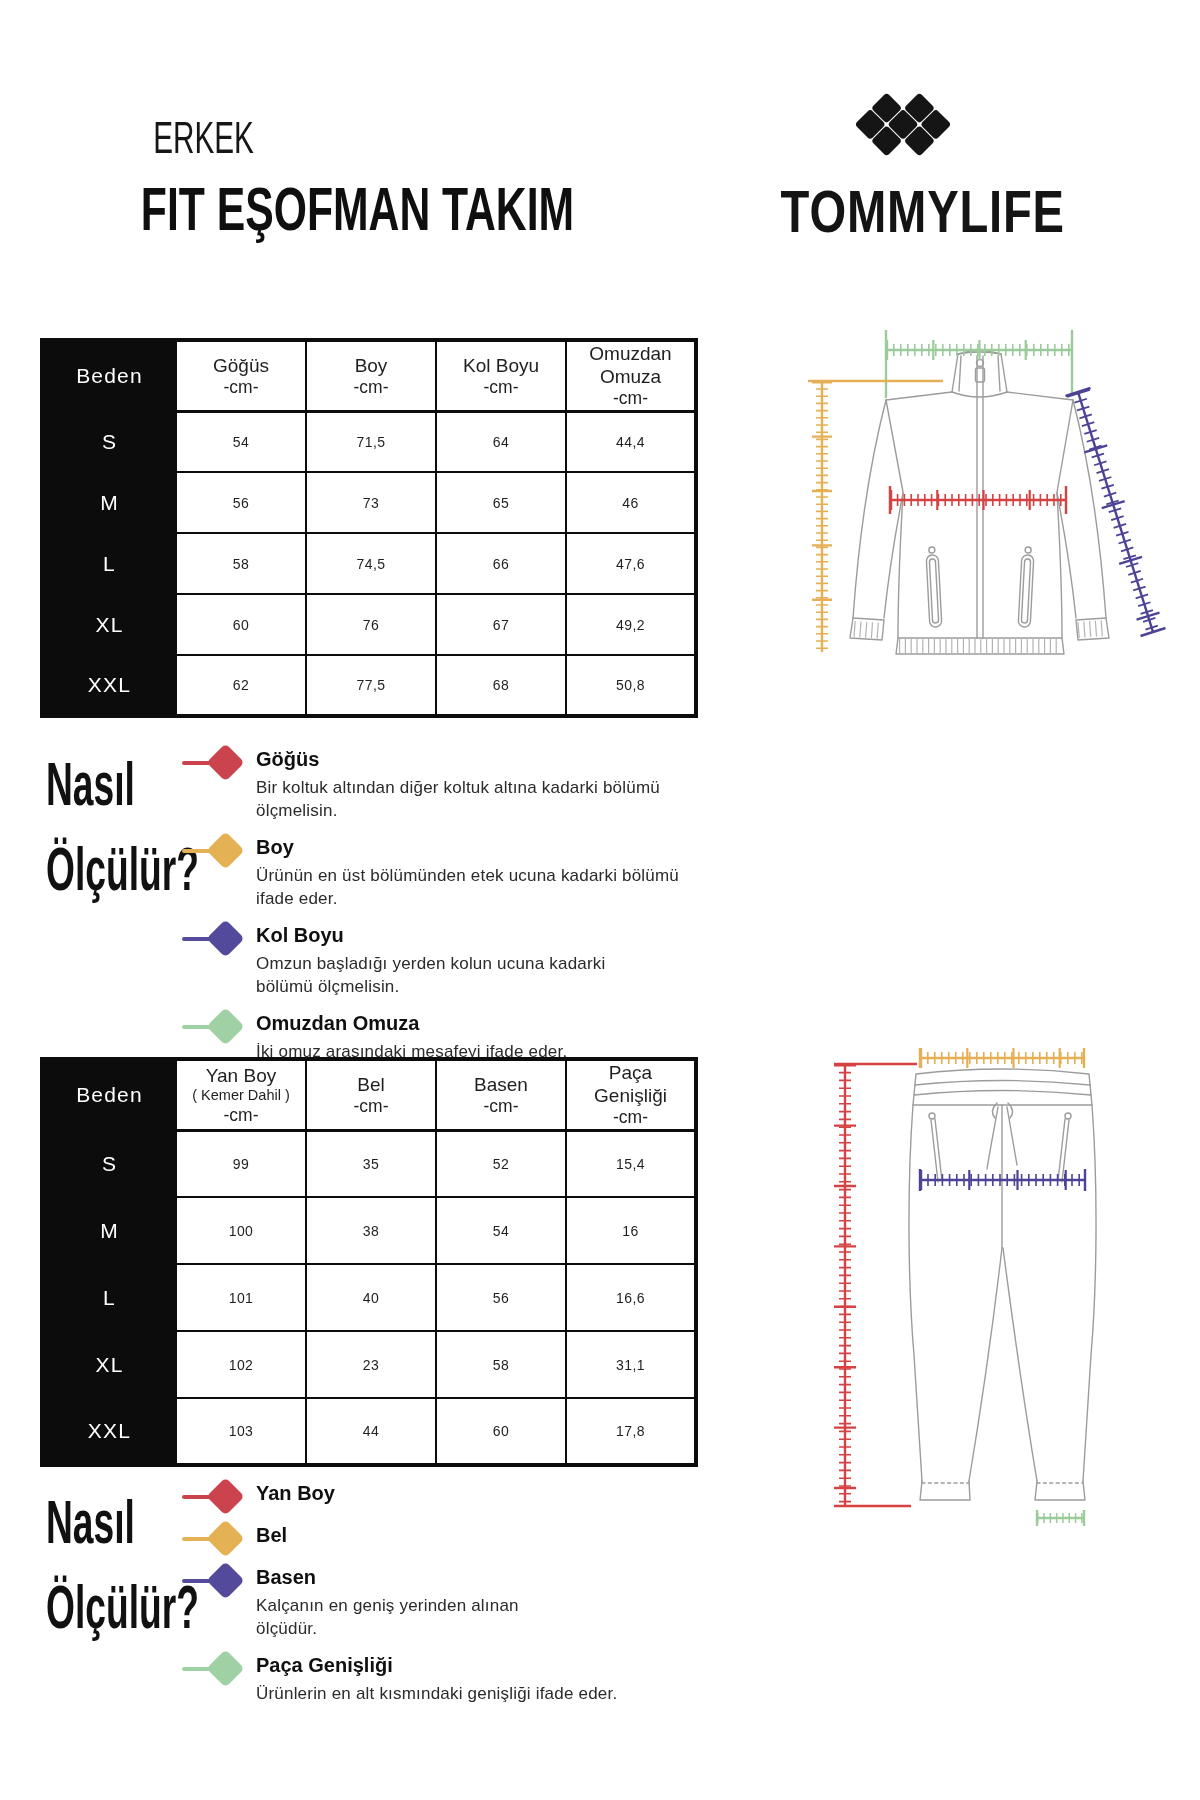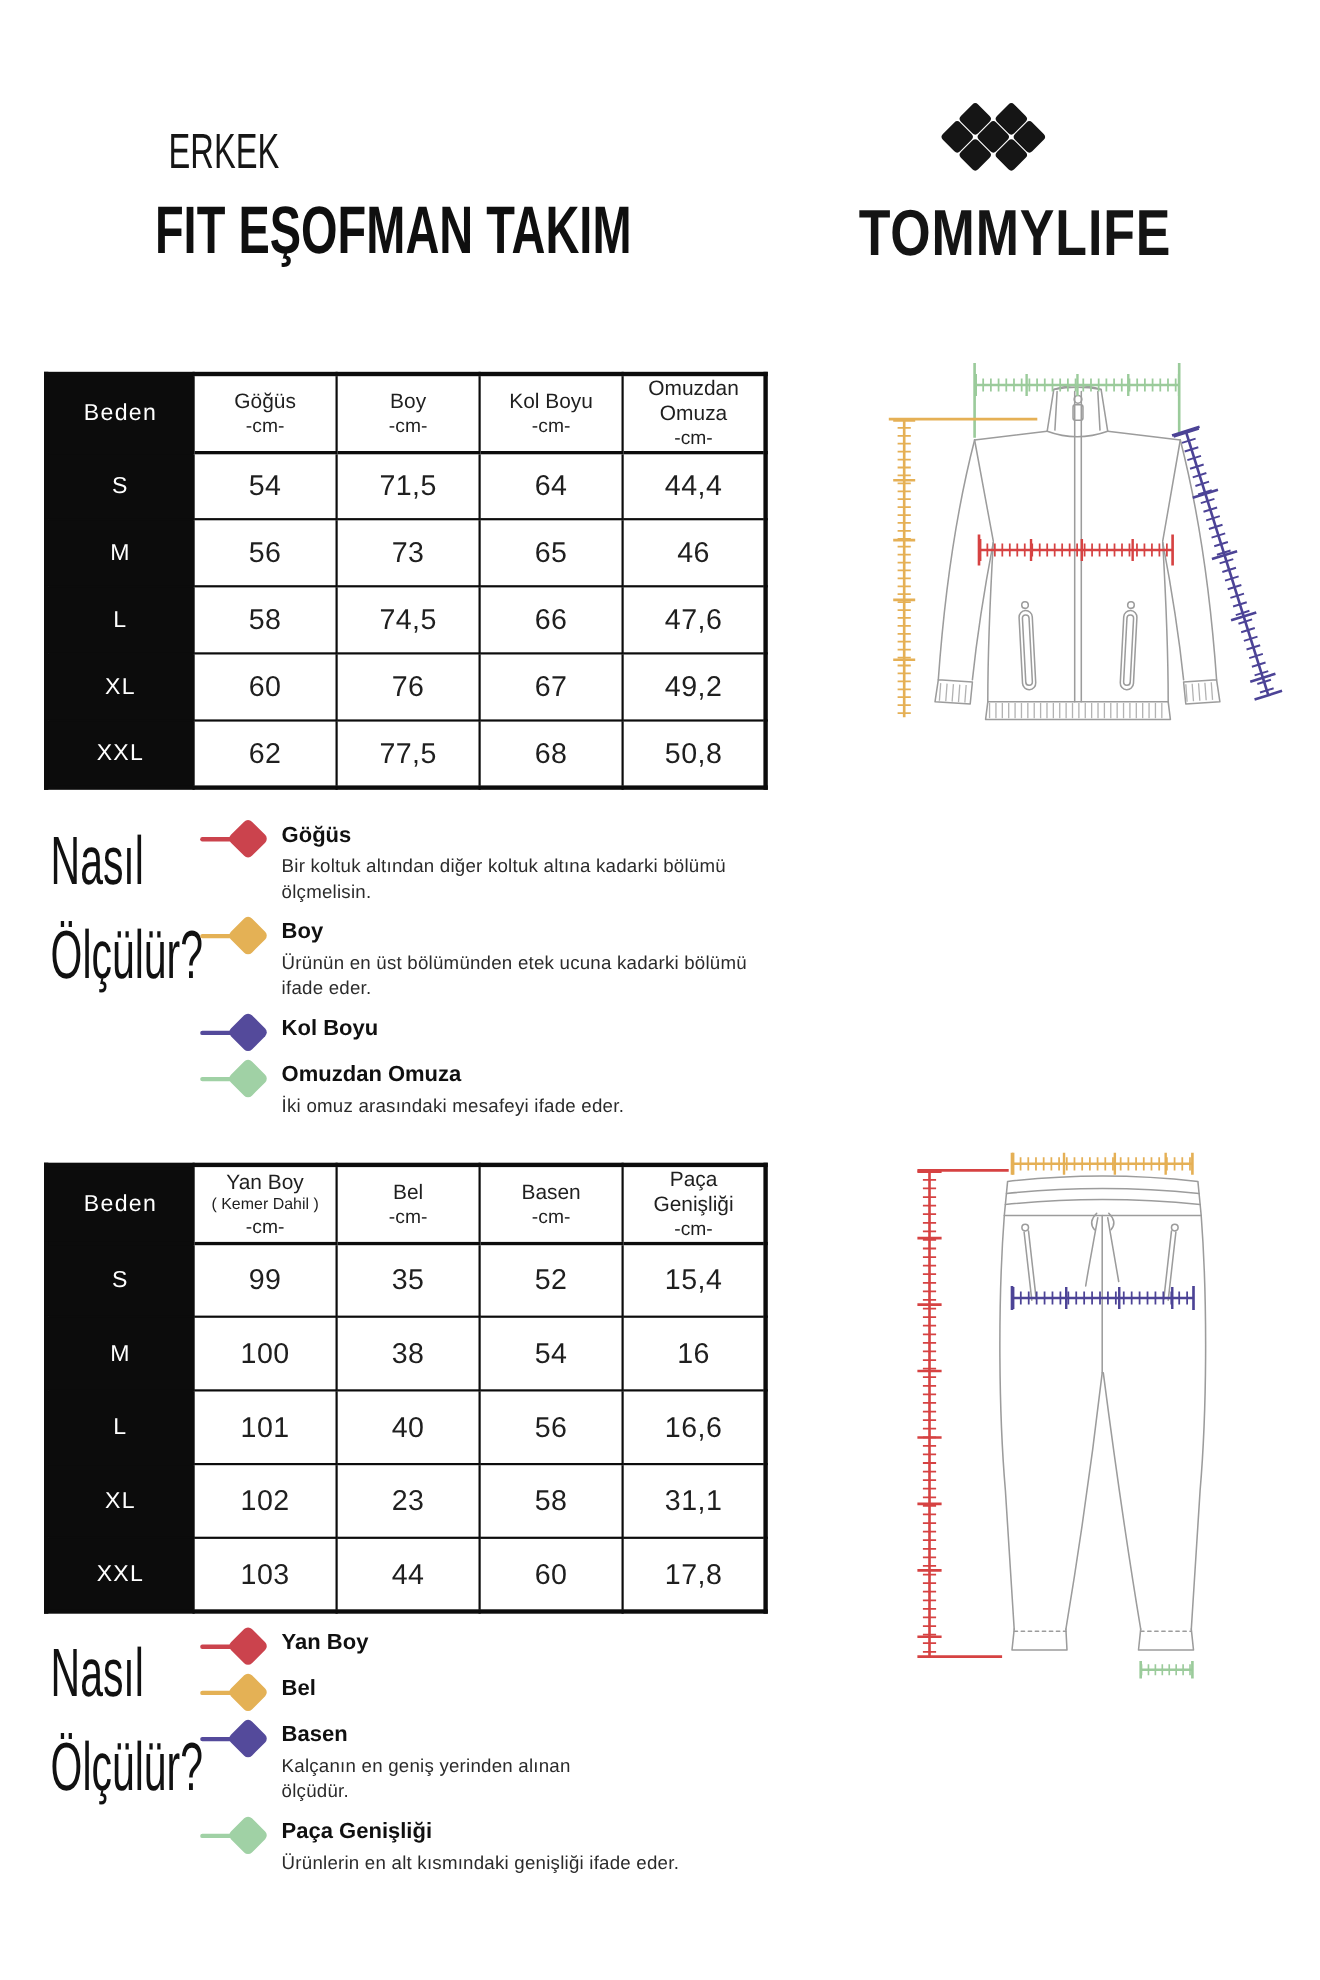--- a/index.html
+++ b/index.html
@@ -18,35 +18,35 @@
   .brand-logo { display:block; margin:0 auto; }
   .brand-name { font-size:59px; font-weight:800; color:#141414; letter-spacing:1px;
                 transform:scaleX(0.80); transform-origin:center; margin-top:6px; }
 
   
   .size-table { position:absolute; border-collapse:collapse; table-layout:fixed; width:654px;
                 background:#fff; border:4px solid #0c0c0c; }
   .size-table th, .size-table td { border:2px solid #0c0c0c; text-align:center; vertical-align:middle;
                 padding:0 4px; font-weight:400; color:#1f1f1f; }
   .size-table thead th { font-size:19px; line-height:1.22; border-bottom-width:3px; }
-  .size-table td { font-size:26px; letter-spacing:0.4px; }
+  .size-table td { font-size:14px; letter-spacing:0.4px; }
   .size-table .size-col { background:#0c0c0c; color:#ffffff; border-color:#0c0c0c; font-size:21px; letter-spacing:1.2px; }
   .col-label, .col-label2, .col-unit, .col-sub { display:block; }
   .col-sub { font-size:14.5px; }
   .col-unit { font-size:17.5px; }
   #size-table-top { left:40px; top:338px; }
   #size-table-top thead tr { height:62px; }
   #size-table-top tbody tr { height:61px; }
   #size-table-bottom { left:40px; top:1057px; }
   #size-table-bottom thead tr { height:66px; }
   #size-table-bottom tbody tr { height:67px; }
 
   
   .howto-heading { position:absolute; left:46px; }
-  .howto-heading .line { display:block; font-size:62px; font-weight:400; color:#111; line-height:1.37; }
+  .howto-heading .line { display:block; font-size:62px; font-weight:700; color:#111; line-height:1.37; }
   .howto-heading .line .cond { transform:scaleX(0.60); }
   #howto-heading-top { top:742px; }
   #howto-heading-bottom { top:1480px; }
 
   
   .legend { position:absolute; left:182px; width:500px; list-style:none; }
   #legend-top { top:748px; }
   #legend-bottom { top:1482px; }
   .legend-item { display:flex; gap:14px; margin-bottom:13px; }
   .legend-marker { position:relative; flex:0 0 60px; width:60px; height:28px; margin-top:1px; }
@@ -255,20 +255,22 @@
 ifade eder.</p>
       </div>
     </li>
     <li class="legend-item">
       <span class="legend-marker c-purple">
           <span class="marker-line"></span>
           <span class="marker-diamond"></span>
         </span>
       <div class="legend-text">
         <h3 class="legend-title">Kol Boyu</h3>
+        <p class="legend-desc">Omzun başladığı yerden kolun ucuna kadarki
+bölümü ölçmelisin.</p>
       </div>
     </li>
     <li class="legend-item">
       <span class="legend-marker c-green">
           <span class="marker-line"></span>
           <span class="marker-diamond"></span>
         </span>
       <div class="legend-text">
         <h3 class="legend-title">Omuzdan Omuza</h3>
         <p class="legend-desc">İki omuz arasındaki mesafeyi ifade eder.</p>

